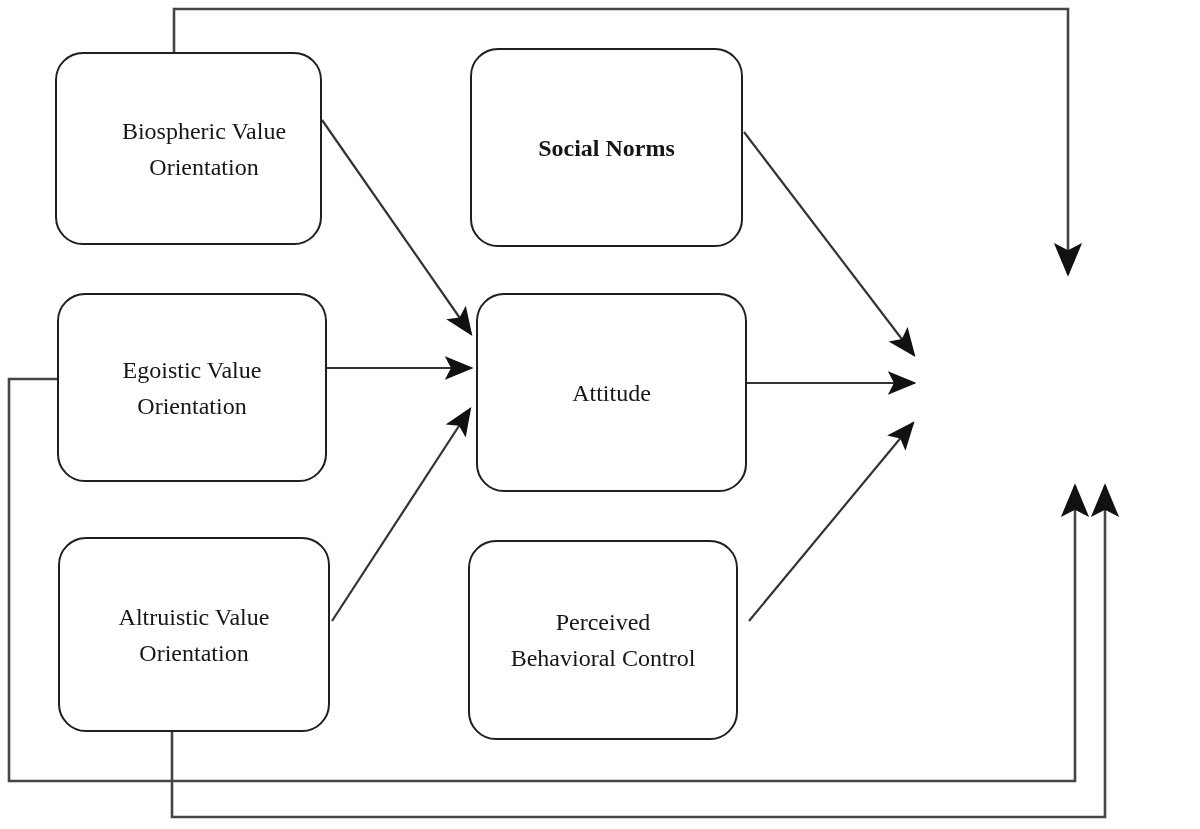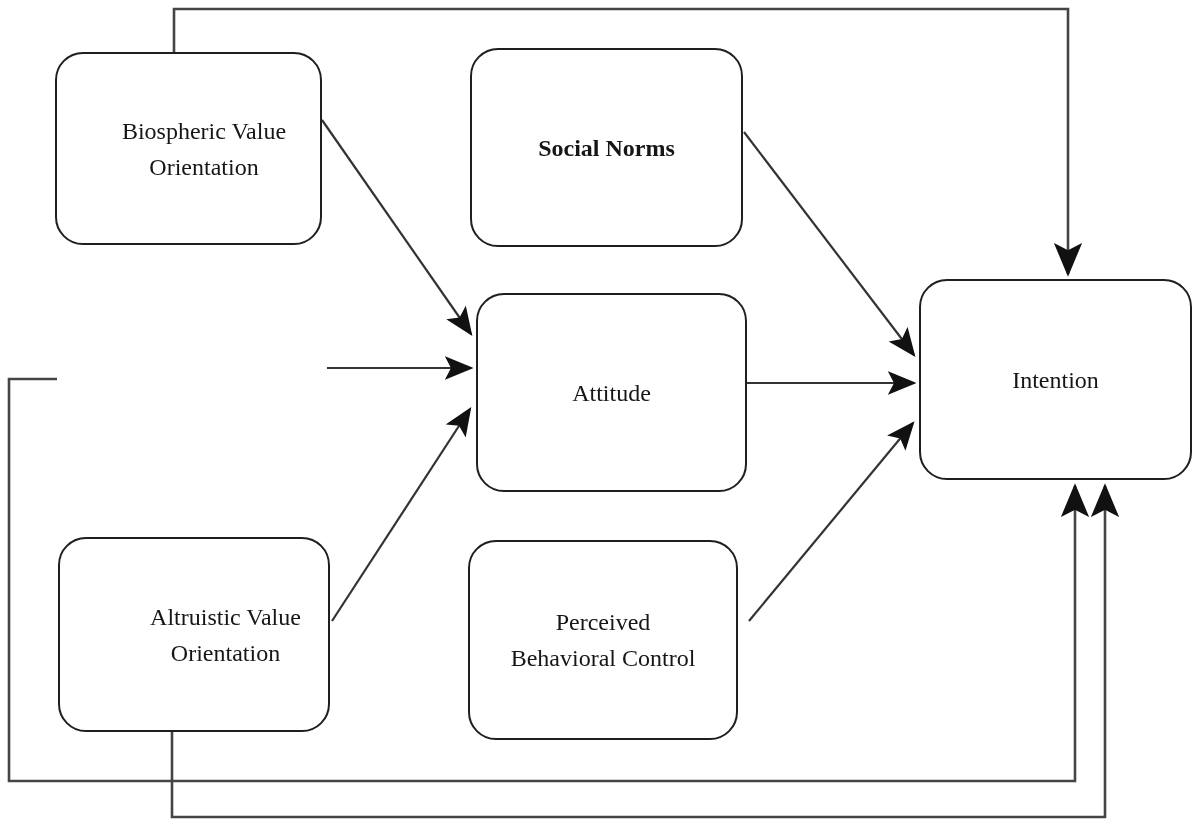--- a/index.html
+++ b/index.html
@@ -49,21 +49,21 @@
   }
   .node .label.narrow {
     max-width: 190px;
   }
   
   #node-biospheric { left: 55px;  top: 52px;  width: 267px; height: 193px; padding-left: 31px; }
   #node-social     { left: 470px; top: 48px;  width: 273px; height: 199px; font-weight: bold; }
   #node-egoistic   { left: 57px;  top: 293px; width: 270px; height: 189px; }
   #node-attitude   { left: 476px; top: 293px; width: 271px; height: 199px; align-items: center; }
   #node-intention  { left: 919px; top: 279px; width: 273px; height: 201px; }
-  #node-altruistic { left: 58px;  top: 537px; width: 272px; height: 195px; justify-content: flex-end; }
+  #node-altruistic { left: 58px;  top: 537px; width: 272px; height: 195px; }
   #node-pbc        { left: 468px; top: 540px; width: 270px; height: 200px; }
 
   .edge {
     fill: none;
     stroke: #333333;
     stroke-width: 2.2;
   }
   .edge.routed {
     stroke: #454545;
     stroke-width: 2.6;
@@ -101,28 +101,28 @@
   </svg>
 
   <div class="node" id="node-biospheric">
     <span class="label">Biospheric Value Orientation</span>
   </div>
 
   <div class="node" id="node-social">
     <span class="label">Social Norms</span>
   </div>
 
+  <div class="node" id="node-egoistic">
+    <span class="label">Egoistic Value Orientation</span>
+  </div>
 
   <div class="node" id="node-attitude">
     <span class="label">Attitude</span>
   </div>
 
-  <div class="node" id="node-intention">
-    <span class="label">Intention</span>
-  </div>
 
   <div class="node" id="node-altruistic">
     <span class="label">Altruistic Value Orientation</span>
   </div>
 
   <div class="node" id="node-pbc">
     <span class="label narrow">Perceived Behavioral Control</span>
   </div>
 
 </div>

